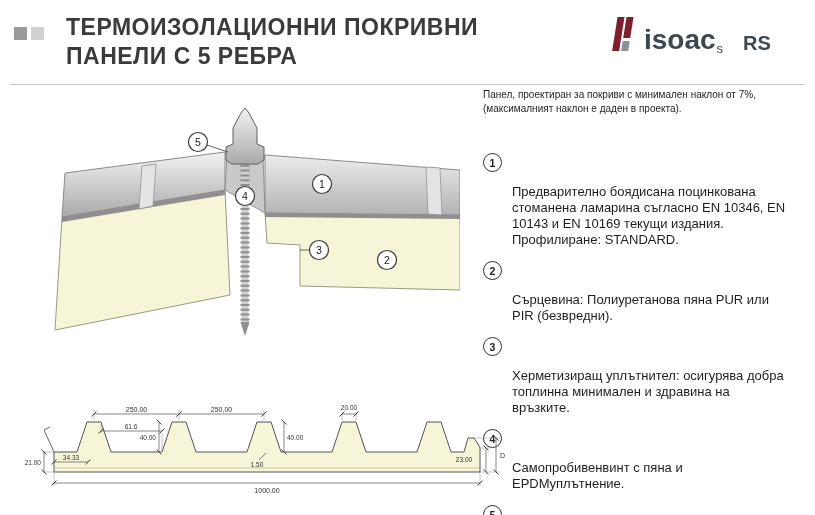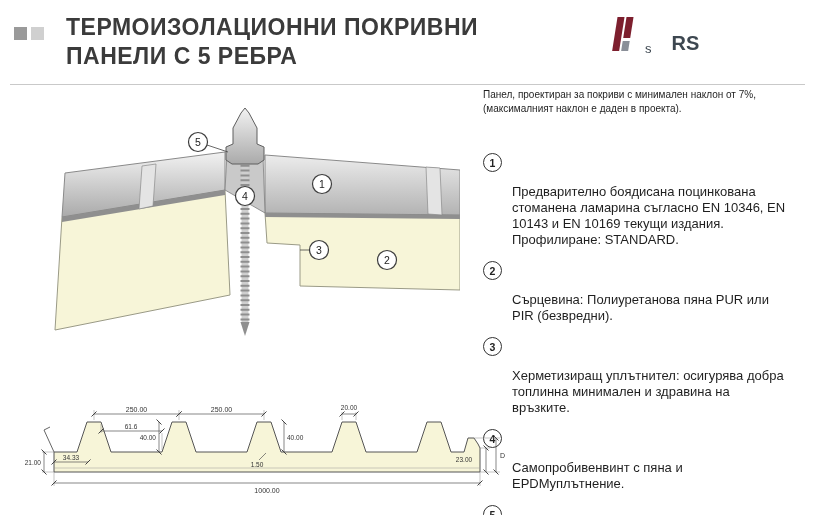--- a/index.html
+++ b/index.html
@@ -46,20 +46,21 @@
 </div>
 
 <div class="logo">
   <svg width="32" height="40" viewBox="0 0 32 40">
     <g transform="skewX(-9) translate(6,0)">
       <rect x="4" y="3" width="7" height="34" fill="#7d1f2e"></rect>
       <rect x="13" y="3" width="7" height="21" fill="#7d1f2e"></rect>
       <rect x="13" y="27" width="7" height="10" fill="#8a8f98"></rect>
     </g>
   </svg>
+  <span class="logo-name">isoac</span>
   <span class="logo-sub">s</span>
   <span class="logo-suffix">RS</span>
 </div>
 
 <div class="divider"></div>
 
 <div class="diagram">
 <svg width="430" height="252" viewBox="0 0 430 252">
   <defs>
     <linearGradient id="met" x1="0" y1="0" x2="0" y2="1">

